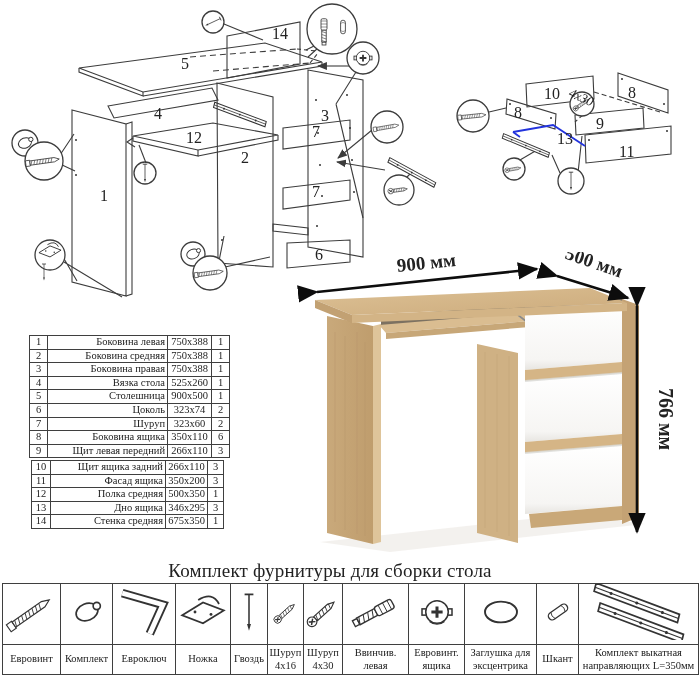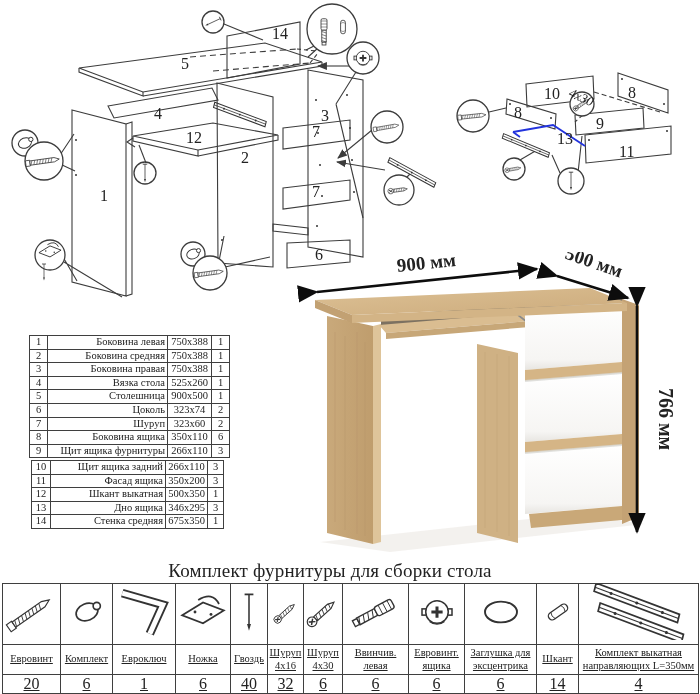--- a/index.html
+++ b/index.html
@@ -9,21 +9,21 @@
   svg text{font-family:"Liberation Serif",serif;fill:#222;}
   .dlabel{font-size:16px;}
   
   table.parts{border-collapse:collapse;font-size:10.5px;line-height:1;}
   table.parts td{border:1px solid #3f3f3f;height:12.6px;padding:0 2px;white-space:nowrap;}
   td.c{text-align:center;}
   td.n{text-align:right;padding-left:4px;}
   
   .hw-title{position:absolute;top:560px;left:0;width:660px;text-align:center;
             font-size:19px;letter-spacing:.2px;}
-  table.hw{border-collapse:collapse;table-layout:fixed;text-decoration:underline;}
+  table.hw{border-collapse:collapse;table-layout:fixed;}
   table.hw td{border:1px solid #3f3f3f;text-align:center;vertical-align:middle;padding:0;}
   tr.hw-icons td{height:59px;}
   tr.hw-names td{height:29px;font-size:10.5px;line-height:1.15;}
   tr.hw-qty td{height:18px;font-size:16px;}
   .small2{font-size:9.5px;}
 </style>
 </head>
 <body>
 
 <div class="page">
@@ -293,21 +293,21 @@
           <td class="c">2</td>
         </tr>
     <tr>
           <td class="c">8</td>
           <td class="n">Боковина ящика</td>
           <td class="c">350x110</td>
           <td class="c">6</td>
         </tr>
     <tr>
           <td class="c">9</td>
-          <td class="n">Щит ящика фурнитуры</td>
+          <td class="n">Щит левая передний</td>
           <td class="c">266x110</td>
           <td class="c">3</td>
         </tr>
   </tbody>
     </table>
   <table class="parts abs" style="left:31px;top:460px">
     <colgroup>
         <col style="width:19px">
         <col style="width:115px">
         <col style="width:42px">
@@ -321,21 +321,21 @@
           <td class="c">3</td>
         </tr>
     <tr>
           <td class="c">11</td>
           <td class="n">Фасад ящика</td>
           <td class="c">350x200</td>
           <td class="c">3</td>
         </tr>
     <tr>
           <td class="c">12</td>
-          <td class="n">Шкант выкатная</td>
+          <td class="n">Полка средняя</td>
           <td class="c">500x350</td>
           <td class="c">1</td>
         </tr>
     <tr>
           <td class="c">13</td>
           <td class="n">Дно ящика</td>
           <td class="c">346x295</td>
           <td class="c">3</td>
         </tr>
     <tr>
@@ -487,30 +487,16 @@
       <td>
             <div>Заглушка для</div>
             <div>эксцентрика</div>
           </td>
       <td>Шкант</td>
       <td class="small2">
             <div>Комплект выкатная</div>
             <div>направляющих L=350мм</div>
           </td>
     </tr>
-    <tr class="hw-qty">
-      <td>20</td>
-      <td>6</td>
-      <td>1</td>
-      <td>6</td>
-      <td>40</td>
-      <td>32</td>
-      <td>6</td>
-      <td>6</td>
-      <td>6</td>
-      <td>6</td>
-      <td>14</td>
-      <td>4</td>
-    </tr>
   </tbody>
     </table>
 
 </div>
 
 </body></html>

